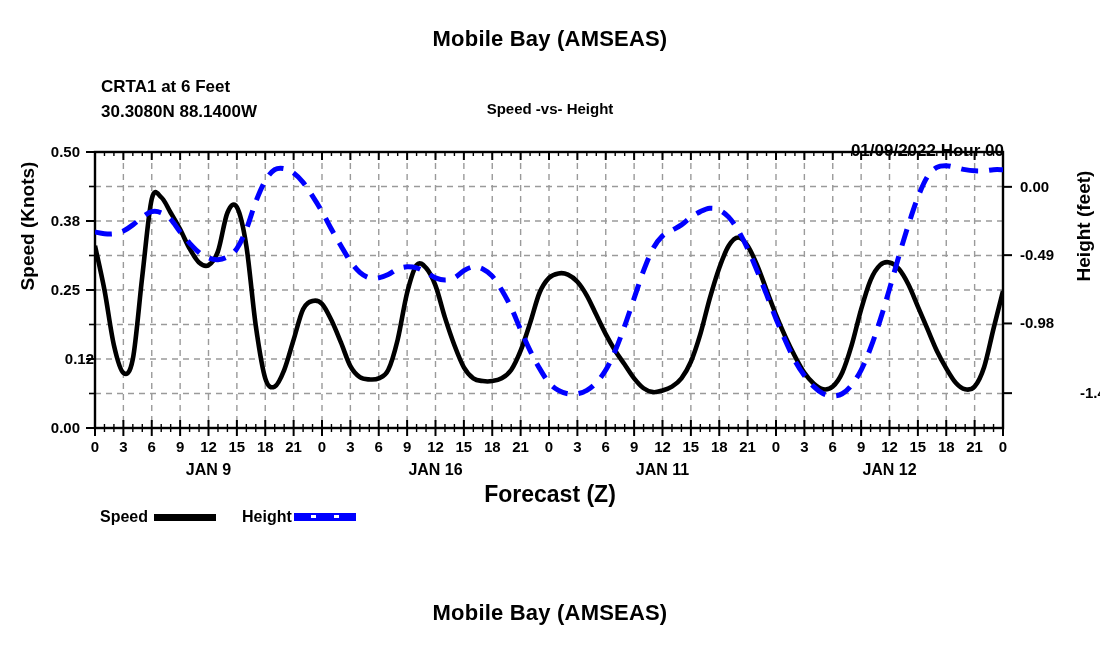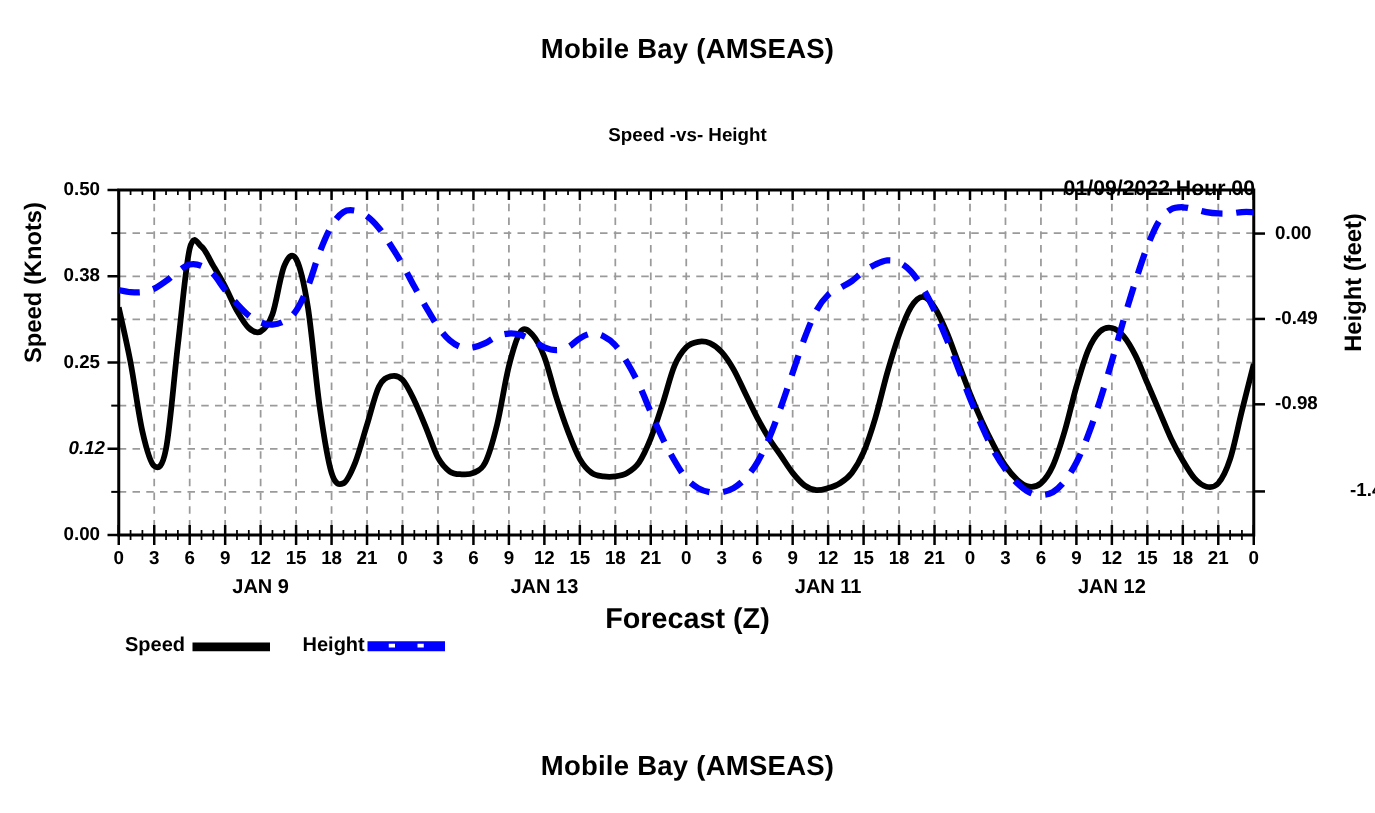--- a/index.html
+++ b/index.html
@@ -139,20 +139,24 @@
   .swatch-dashed::before { left: 17px; }
   .swatch-dashed::after  { left: 40px; }
 </style>
 </head>
 <body>
 
 <div class="page">
 
   <div class="title-main">Mobile Bay (AMSEAS)</div>
 
+  <div class="station-block">
+    <div>CRTA1 at 6 Feet</div>
+    <div>30.3080N  88.1400W</div>
+  </div>
 
   <div class="subtitle">Speed -vs- Height</div>
   <div class="runstamp">01/09/2022 Hour 00</div>
 
   <div class="ylabel-left">Speed (Knots)</div>
   <div class="ylabel-right">Height (feet)</div>
   <div class="xlabel">Forecast (Z)</div>
 
   <svg class="svg-holder" id="plot-svg" width="1100" height="650">
       <line x1="123.375" y1="152" x2="123.375" y2="428" stroke="#9a9a9a" stroke-width="1.4" stroke-dasharray="6,5"></line>
@@ -535,25 +539,25 @@
       <div class="xtick-num" style="left: 756px; top: 438px; width: 40px;">0</div>
       <div class="xtick-num" style="left: 784.375px; top: 438px; width: 40px;">3</div>
       <div class="xtick-num" style="left: 812.75px; top: 438px; width: 40px;">6</div>
       <div class="xtick-num" style="left: 841.125px; top: 438px; width: 40px;">9</div>
       <div class="xtick-num" style="left: 869.5px; top: 438px; width: 40px;">12</div>
       <div class="xtick-num" style="left: 897.875px; top: 438px; width: 40px;">15</div>
       <div class="xtick-num" style="left: 926.25px; top: 438px; width: 40px;">18</div>
       <div class="xtick-num" style="left: 954.625px; top: 438px; width: 40px;">21</div>
       <div class="xtick-num" style="left: 983px; top: 438px; width: 40px;">0</div>
       <div class="daylabel" style="left: 148.5px; top: 461px; width: 120px;">JAN 9</div>
-      <div class="daylabel" style="left: 375.5px; top: 461px; width: 120px;">JAN 13</div>
+      <div class="daylabel" style="left: 375.5px; top: 461px; width: 120px;">JAN 16</div>
       <div class="daylabel" style="left: 602.5px; top: 461px; width: 120px;">JAN 11</div>
       <div class="daylabel" style="left: 829.5px; top: 461px; width: 120px;">JAN 12</div>
       <div class="ytick-l" style="left: 0px; top: 419px; width: 80px;">0.00</div>
-      <div class="ytick-l" style="left: 4px; top: 350px; width: 80px; font-style: italic;">0.12</div>
+      <div class="ytick-l" style="left: 14px; top: 350px; width: 80px;">0.12</div>
       <div class="ytick-l" style="left: 0px; top: 281px; width: 80px;">0.25</div>
       <div class="ytick-l" style="left: 0px; top: 212px; width: 80px;">0.38</div>
       <div class="ytick-l" style="left: 0px; top: 143px; width: 80px;">0.50</div>
       <div class="ytick-r" style="left: 1020px; top: 177.848px; width: 80px;">0.00</div>
       <div class="ytick-r" style="left: 1020px; top: 246.152px; width: 80px;">-0.49</div>
       <div class="ytick-r" style="left: 1020px; top: 314.455px; width: 80px;">-0.98</div>
       <div class="ytick-r" style="left: 1080px; top: 384.152px; width: 80px;">-1.48</div>
     </div>
 
   <div class="legend">

